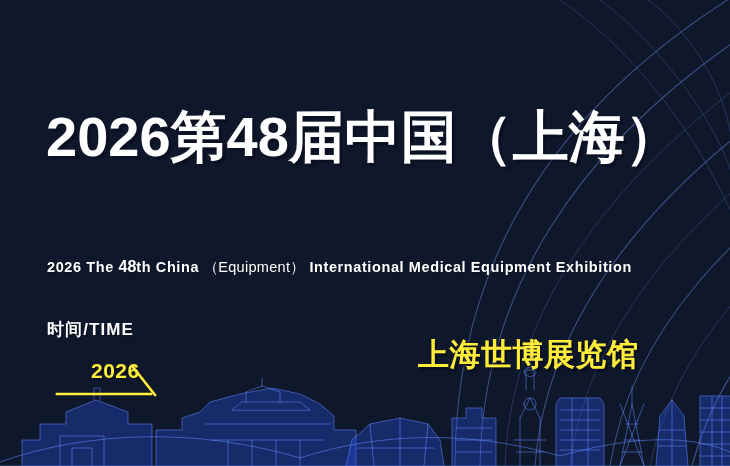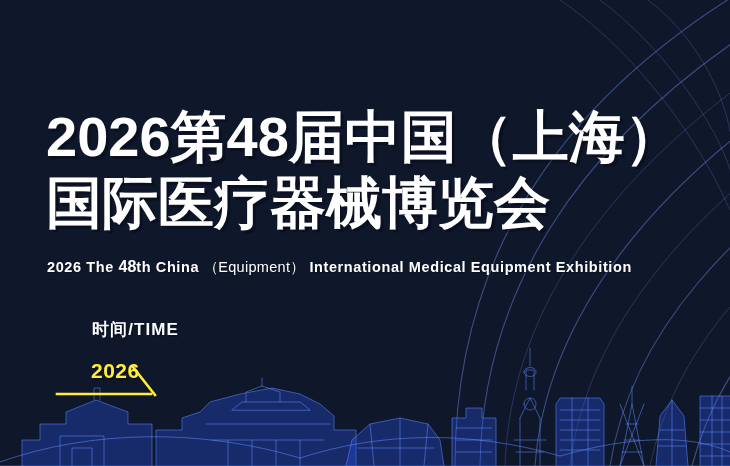--- a/index.html
+++ b/index.html
@@ -104,21 +104,20 @@
     left: 418px;
     top: 318px;
   }
   .info-label {
     color: #ffffff;
     font-size: 17px;
     font-weight: 700;
     letter-spacing: 1.1px;
     white-space: nowrap;
     text-shadow: 1.5px 1.5px 0 rgba(0,0,12,.30);
-    text-align: right;
   }
 
   .date-row {
     display: flex;
     align-items: flex-end;
     margin-top: 20px;
     height: 42px;
   }
   .date-num {
     color: #ffed3a;
@@ -261,37 +260,37 @@
         <path class="sky-line" d="M560,456 C630,436 690,434 730,452"></path>
         <path class="sky-line" d="M0,466 L730,466"></path>
       </g>
     </svg>
   </div>
 
   <div class="content">
 
     <div class="title-block">
       <div class="title-line">2026第48届中国（上海）</div>
-      <div class="title-line">国际医疗器械博览会</div>
     </div>
 
     <div class="subtitle">
       <span>2026 The </span><span class="num48">48</span><span>th</span><span> China </span><span class="paren">（</span><span class="city">Equipment</span><span class="paren">）</span><span> International Medical Equipment Exhibition</span>
     </div>
 
     <div class="info-time">
       <div class="info-label">时间/TIME</div>
       <div class="date-row">
         <span class="year-arrow">
           <span class="year-txt">2026</span>
           <svg viewBox="0 0 118 42" aria-hidden="true">
             <path class="arrow-stroke" d="M2,33 L96,33"></path>
             <path class="arrow-stroke" d="M78,6 L100,34"></path>
           </svg>
         </span>
       </div>
     </div>
 
     <div class="info-loc">
+      <div class="venue">上海世博展览馆</div>
     </div>
 
   </div>
 </div>
 
 </body></html>

